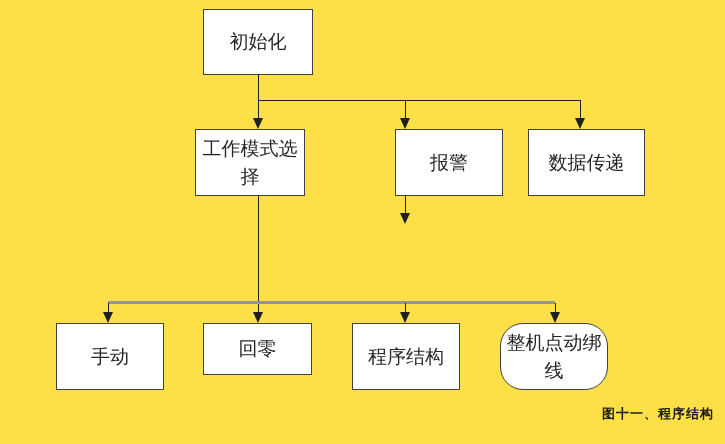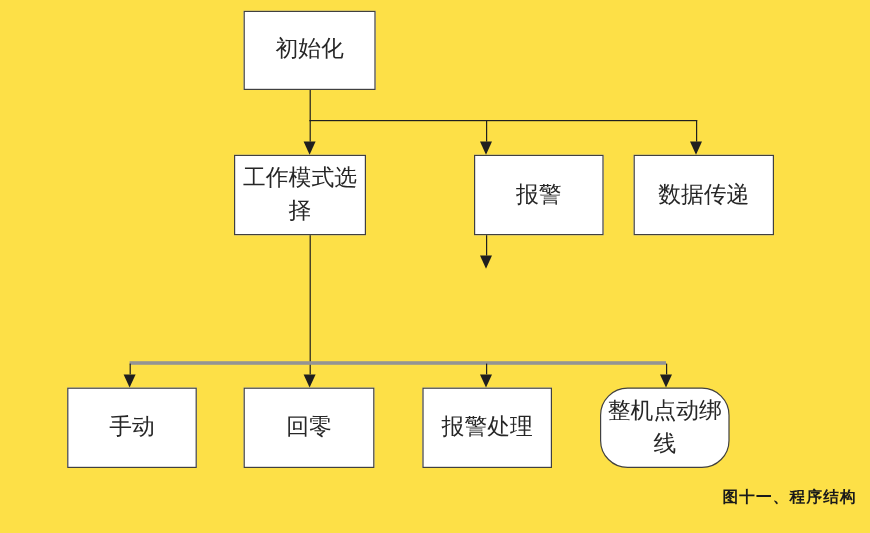--- a/index.html
+++ b/index.html
@@ -25,21 +25,21 @@
     color: #262626;
     padding: 2px 4px;
   }
   
   #n-init            { left: 203px; top:   9px; width: 110px; height: 66px; }
   #n-workmode        { left: 195px; top: 129px; width: 110px; height: 67px; }
   #n-alarm           { left: 351px; top: 129px; width: 108px; height: 67px; margin-left: 44px; }
   #n-datatransfer    { left: 528px; top: 129px; width: 117px; height: 67px; }
   #n-alarmhandling   { left: 352px; top: 224px; width: 108px; height: 66px; }
   #n-manual          { left:  56px; top: 323px; width: 108px; height: 67px; }
-  #n-homing          { left: 203px; top: 323px; width: 109px; height: 67px; }
+  #n-homing          { left: 203px; top: 323px; width: 109px; height: 52px; }
   #n-autobind        { left: 352px; top: 323px; width: 108px; height: 67px; }
   #n-jogbind         { left: 500px; top: 323px; width: 108px; height: 67px; border-radius: 23px; }
 
   .vline { position: absolute; width: 1px; background: #1f1f1f; }
   .hline { position: absolute; height: 1px; background: #1f1f1f; }
   .gline { position: absolute; height: 3px; background: #949494; }
   .head {
     position: absolute;
     width: 0; height: 0;
     border-left: 5px solid transparent;
@@ -96,21 +96,21 @@
   <div class="node" id="n-datatransfer">
     <span>数据传递</span>
   </div>
   <div class="node" id="n-manual">
     <span>手动</span>
   </div>
   <div class="node" id="n-homing">
     <span>回零</span>
   </div>
   <div class="node" id="n-autobind">
-    <span>报警处理</span>
+    <span>程序结构</span>
   </div>
   <div class="node" id="n-jogbind">
     <span>整机点动绑线</span>
   </div>
 
   <div class="vline" id="c-init-stem"></div>
   <div class="hline" id="c-top-hline"></div>
   <div class="vline" id="c-a1-stem"></div>
   <div class="head" id="c-a1-head"></div>
   <div class="vline" id="c-a2-stem"></div>

